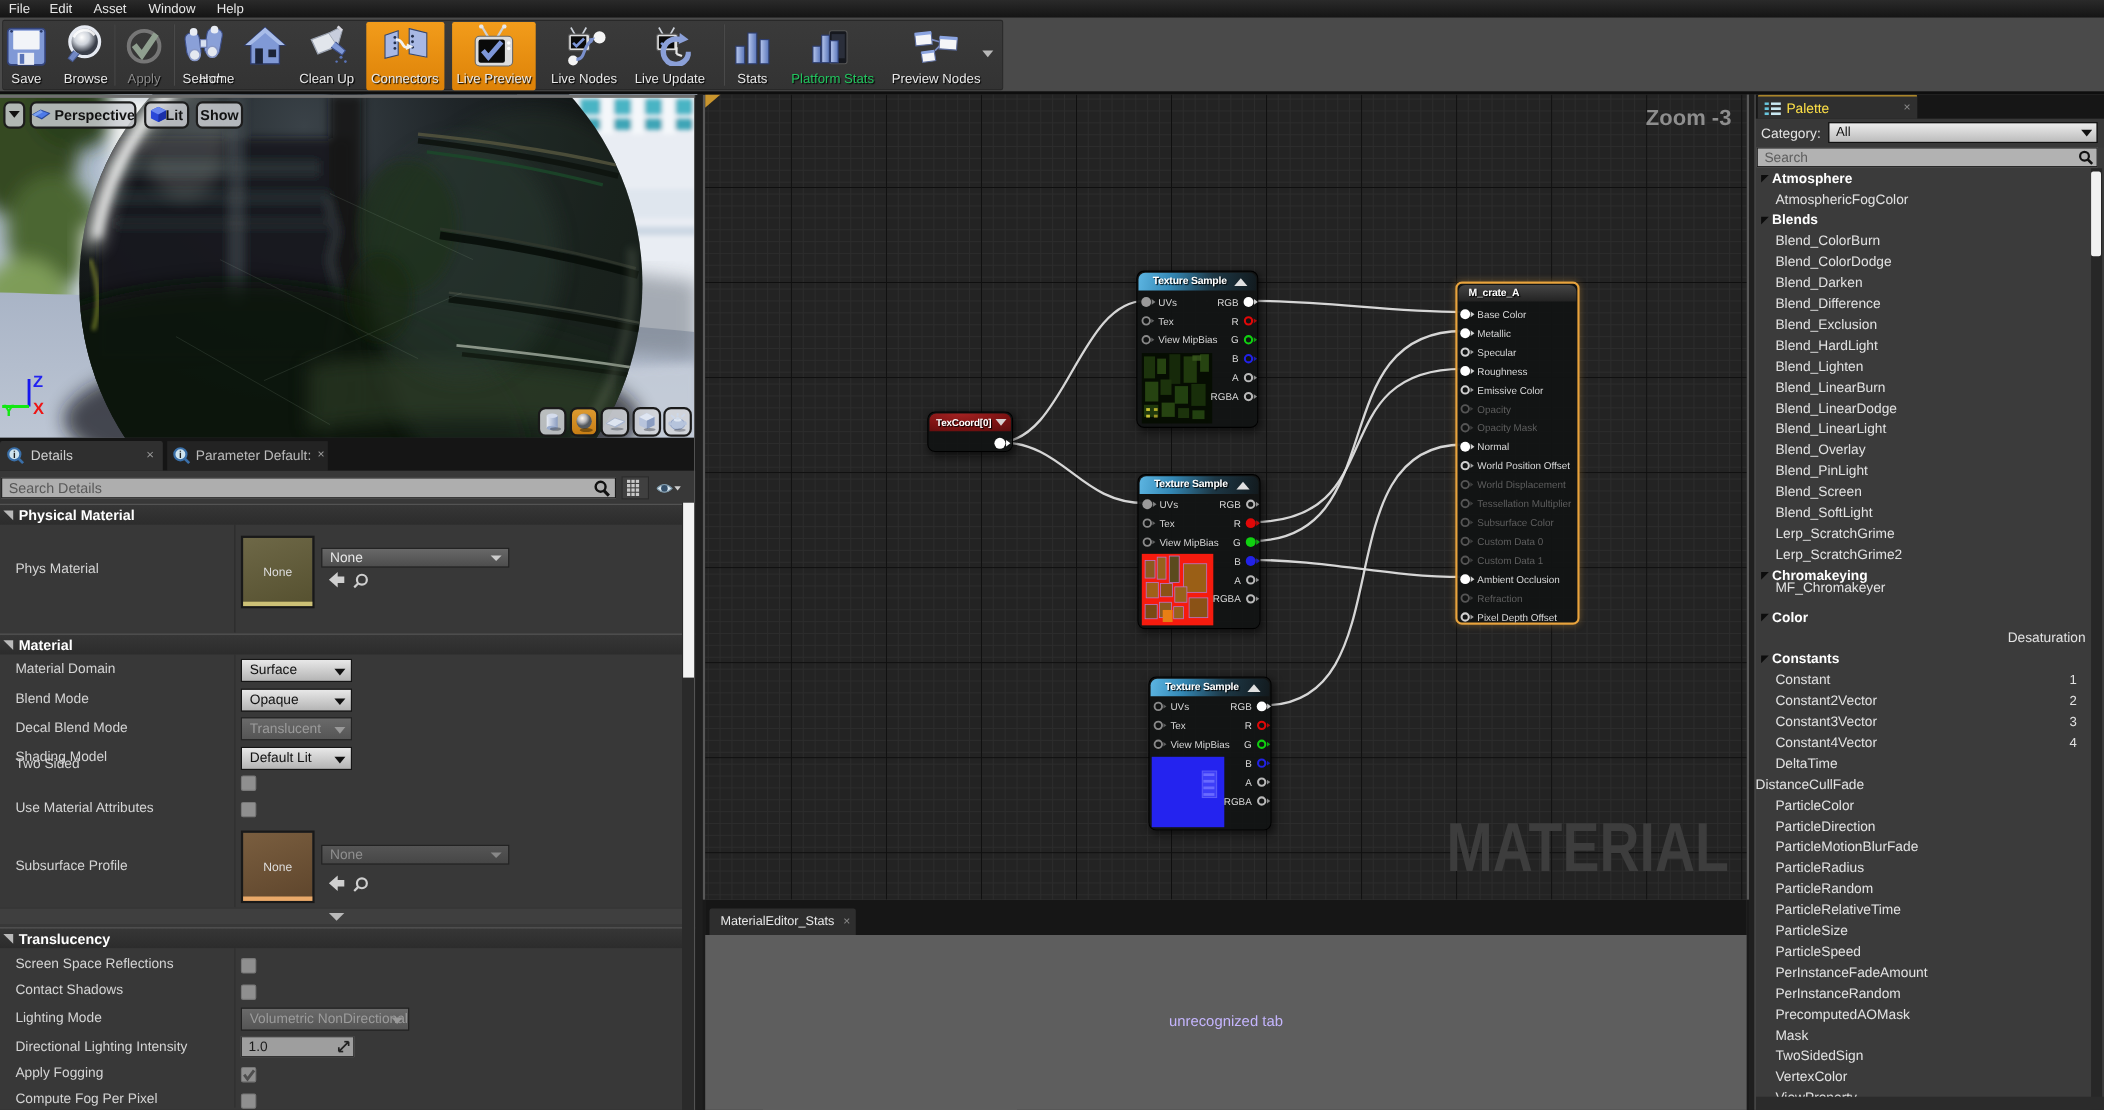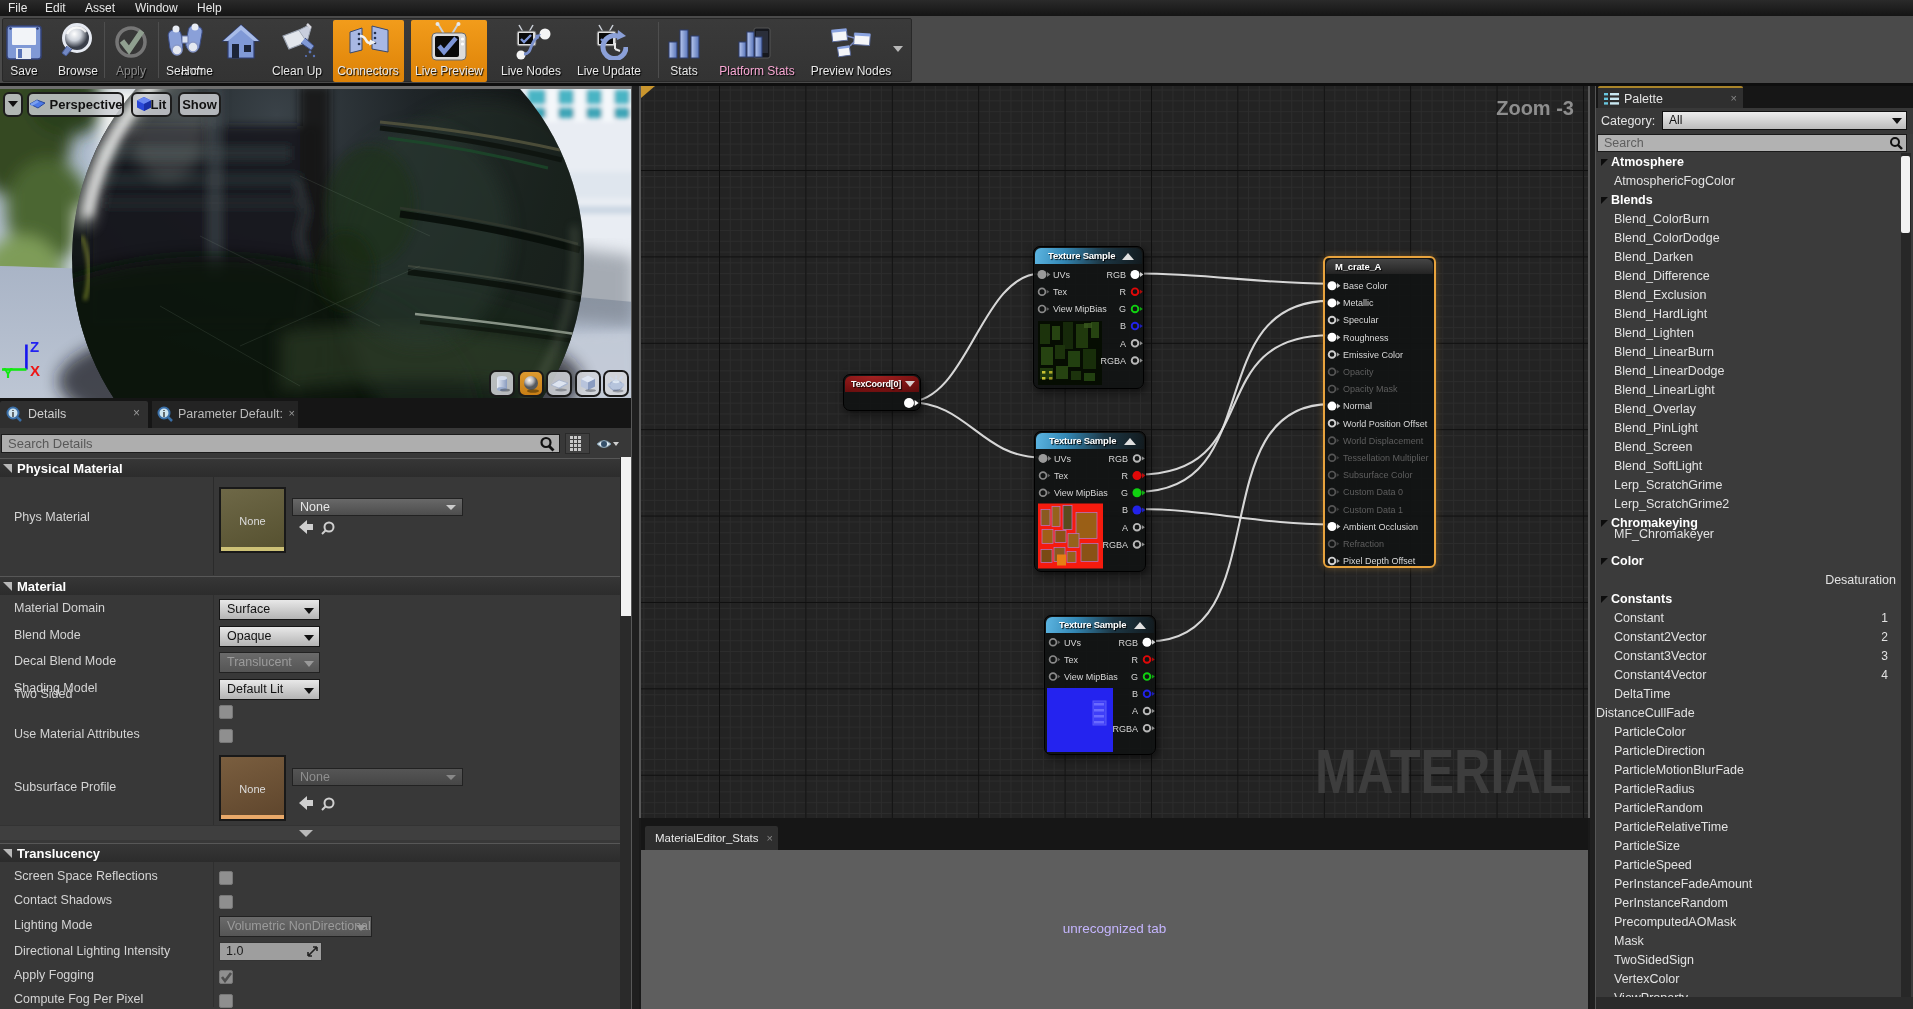--- a/index.html
+++ b/index.html
@@ -203,21 +203,21 @@
 <defs>
             <linearGradient id="bar2" x1="0" y1="0" x2="1" y2="0">
               <stop offset="0" stop-color="#b8c8ee"></stop>
               <stop offset="1" stop-color="#5874b8"></stop>
             </linearGradient>
           </defs>
 <rect x="3" y="18" width="7" height="15" fill="url(#bar2)" stroke="#2c3c6e"></rect>
 <rect x="11" y="8" width="7" height="25" fill="url(#bar2)" stroke="#2c3c6e"></rect>
 <rect x="19" y="13" width="7" height="20" fill="url(#bar2)" stroke="#2c3c6e"></rect>
         </svg>
-        <div style="position:absolute;left:697px;top:46px;width:120px;text-align:center;font-size:12px;color:#f9a8d4;text-shadow:1px 1px 1px #000;">Platform Stats</div>
+        <div style="position:absolute;left:697px;top:46px;width:120px;text-align:center;font-size:12px;color:#22c55e;text-shadow:1px 1px 1px #000;">Platform Stats</div>
         <svg style="position:absolute;left:830px;top:6px;" width="42" height="34" viewBox="0 0 42 34">
           <g fill="#f4f5f8" stroke="#5a6a9a" stroke-width="1">
 <rect x="2" y="6" width="15" height="11" transform="rotate(-6 9 11)"></rect>
 <rect x="24" y="10" width="16" height="11" transform="rotate(4 32 15)"></rect>
 <rect x="8" y="23" width="12" height="9" transform="rotate(-8 14 27)"></rect>
           </g>
 <g fill="#8ba4e0">
             <rect x="2" y="5" width="15" height="3" transform="rotate(-6 9 11)"></rect>
             <rect x="24" y="9" width="16" height="3" transform="rotate(4 32 15)"></rect>
             <rect x="8" y="22" width="12" height="2.5" transform="rotate(-8 14 27)"></rect>
@@ -740,21 +740,21 @@
 <div style="position:absolute;left:0;top:0;width:317px;height:22px;background:#161616;"></div>
 <div style="position:absolute;left:2px;top:0;width:145px;height:22px;background:#2f2f2f;border-top:2px solid #a9842a;border-radius:2px 2px 0 0;">
   <svg width="15" height="12" style="position:absolute;left:6px;top:5px;" viewBox="0 0 15 12">
           <rect x="0" y="0" width="4" height="2.4" fill="#69c6de"></rect>
           <rect x="0" y="4.6" width="4" height="2.4" fill="#69c6de"></rect>
           <rect x="0" y="9.2" width="4" height="2.4" fill="#69c6de"></rect>
           <rect x="6" y="0" width="9" height="2.4" fill="#c9e8f2"></rect>
           <rect x="6" y="4.6" width="9" height="2.4" fill="#c9e8f2"></rect>
           <rect x="6" y="9.2" width="9" height="2.4" fill="#c9e8f2"></rect>
         </svg>
-  <span style="position:absolute;left:26px;top:4px;font-size:12.5px;color:#e5e5e5;">Palette</span>
+  <span style="position:absolute;left:26px;top:4px;font-size:12.5px;color:#fde047;">Palette</span>
   <span style="position:absolute;right:6px;top:4px;font-size:11px;color:#888;">×</span>
 </div>
 <div style="position:absolute;left:0;top:22px;width:317px;height:26px;background:#383838;">
   <span style="position:absolute;left:5px;top:6px;font-size:12.5px;color:#e4e4e4;">Category:</span>
   <div style="position:absolute;left:66px;top:3px;width:245px;height:19px;background:linear-gradient(#ececec,#bcbcbc);border:1px solid #101010;font-size:12px;color:#111;line-height:17px;padding-left:6px;">All
     <span style="position:absolute;right:4px;top:6px;width:0;height:0;border-left:5px solid transparent;border-right:5px solid transparent;border-top:6px solid #111;"></span></div>
 </div>
 <div style="position:absolute;left:1px;top:48px;width:310px;height:18px;background:#b2b2b2;border:1px solid #1a1a1a;">
   <span style="position:absolute;left:6px;top:1px;font-size:12.5px;color:#5e5e5e;">Search</span>
   <svg width="14" height="14" style="position:absolute;right:3px;top:1px;" viewBox="0 0 14 14">

